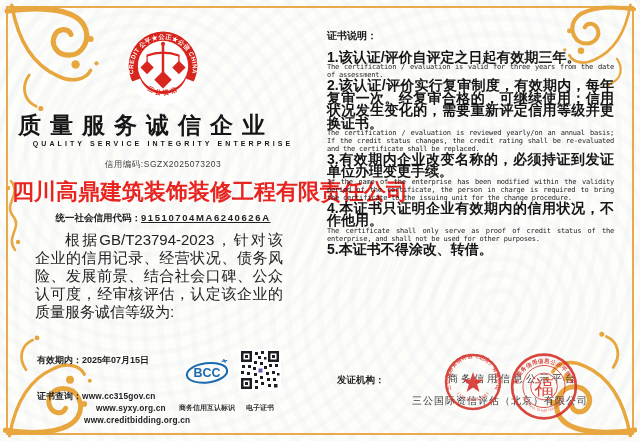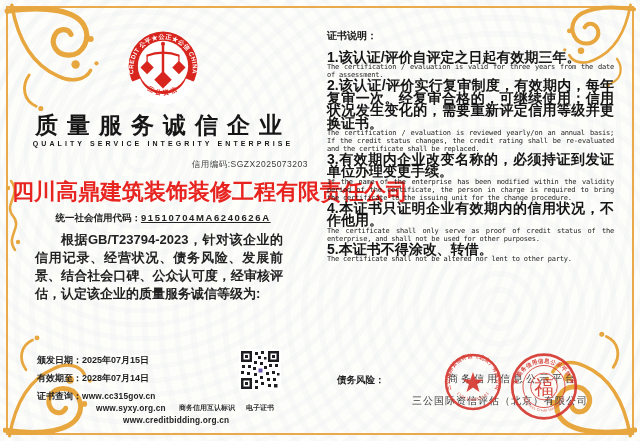--- a/index.html
+++ b/index.html
@@ -13,38 +13,38 @@
   .fl svg{display:block;width:100%;height:100%;}
   .fl-tl{left:3px;top:3px;width:122px;height:116px;}
   .fl-tr{right:3px;top:3px;width:94px;height:90px;transform:scaleX(-1);}
   .fl-bl{left:3px;bottom:3px;width:112px;height:110px;transform:scaleY(-1);}
   .fl-br{right:3px;bottom:3px;width:116px;height:114px;transform:scale(-1,-1);}
   .fl-lm{left:2px;top:178px;width:26px;height:76px;}
 
   .abs{position:absolute;}
   .seal-top{left:127px;top:28px;width:72px;height:78px;}
 
-  .title{left:18px;top:110px;width:290px;text-align:center;
+  .title{left:18px;top:110px;width:290px;text-align:left;
          font-family:"Liberation Serif","DejaVu Serif",serif;font-weight:700;font-size:23px;
          letter-spacing:9px;margin-right:-9px;color:#161616;white-space:nowrap;}
   .subtitle{left:18px;top:140px;width:290px;text-align:center;font-weight:700;font-size:7px;
             letter-spacing:3.1px;color:#181818;white-space:nowrap;}
-  .credit-code{left:18px;top:159px;width:290px;text-align:right;font-size:8.5px;color:#3a3a3a;letter-spacing:.5px;}
+  .credit-code{left:18px;top:159px;width:290px;text-align:center;font-size:8.5px;color:#3a3a3a;letter-spacing:.5px;}
   .company{left:12px;top:177px;width:302px;text-align:center;font-weight:700;font-size:22px;color:#e82420;white-space:nowrap;}
   .uscc{left:18px;top:212px;width:290px;text-align:center;font-weight:700;font-size:9.5px;color:#222;}
   .uscc .val{letter-spacing:1.6px;text-decoration:underline;}
-  .paragraph{left:35px;top:231px;width:248px;font-weight:700;font-size:13px;line-height:18px;
+  .paragraph{left:35px;top:231px;width:248px;font-weight:400;font-size:15px;line-height:18px;
              color:#222;text-align:justify;text-indent:2em;}
   .rating{left:18px;top:286px;width:290px;text-align:center;
           font-family:"Liberation Serif","DejaVu Serif",serif;font-weight:700;font-size:37px;
           color:#d42622;letter-spacing:25px;margin-right:-25px;white-space:nowrap;}
 
   .meta{font-size:9px;font-weight:600;color:#222;white-space:nowrap;}
   .m1{left:37px;top:354px;} .m2{left:37px;top:372px;} .m3{left:37px;top:390px;text-align:right;}
-  .url2{left:84px;top:403px;margin-left:12px;} .url3{left:84px;top:415px;margin-left:39px;}
+  .url2{left:84px;top:403px;margin-left:12px;} .url3{left:84px;top:415px;}
   .url{font-size:8.3px;font-weight:600;color:#222;letter-spacing:.2px;}
 
   .bcc{left:184px;top:355px;width:46px;height:32px;}
   .bcc-label{left:165px;top:403px;width:84px;text-align:center;font-size:7px;font-weight:700;color:#333;white-space:nowrap;}
   .qr{left:239px;top:349px;width:42px;height:42px;}
   .qr-label{left:239px;top:403px;width:42px;text-align:center;font-size:7px;font-weight:700;color:#333;white-space:nowrap;}
 
   .ex-title{left:327px;top:29px;font-weight:700;font-size:10px;color:#111;}
   .ex-body{left:327px;top:51px;width:287px;}
   .ex-zh{font-weight:700;font-size:14px;line-height:12.4px;color:#151515;text-align:justify;}
@@ -159,26 +159,32 @@
     </svg>
   </div>
 
   <div class="abs title">质量服务诚信企业</div>
   <div class="abs subtitle">QUALITY SERVICE INTEGRITY ENTERPRISE</div>
   <div class="abs credit-code"><span>信用编码:</span><span>SGZX2025073203</span></div>
   <div class="abs company">四川高鼎建筑装饰装修工程有限责任公司</div>
   <div class="abs uscc"><span>统一社会信用代码：</span><span class="val">91510704MA6240626A</span></div>
   <div class="abs paragraph">根据GB/T23794-2023，针对该企业的信用记录、经营状况、债务风险、发展前景、结合社会口碑、公众认可度，经审核评估，认定该企业的质量服务诚信等级为:</div>
 
-  <div class="abs meta m1"><span>颁发日期：</span><span>2025年07月15日</span></div>
-  <div class="abs meta m2"><span>有效期至：</span><span>2028年07月14日</span></div>
+  <div class="abs meta m1"><span>有效期内：</span><span>2025年07月15日</span></div>
   <div class="abs meta m3"><span>证书查询：</span><span class="url">www.cc315gov.cn</span></div>
   <div class="abs url url2">www.syxy.org.cn</div>
   <div class="abs url url3">www.creditbidding.org.cn</div>
 
+  <div class="abs bcc">
+    <svg viewBox="0 0 50 34" width="46" height="32">
+      <ellipse cx="25" cy="19" rx="22" ry="10.5" fill="none" stroke="#1a6ab0" stroke-width="2.2" transform="rotate(-7 25 19)"></ellipse>
+      <text x="25" y="24" text-anchor="middle" font-size="13.5" font-weight="bold" fill="#1a6ab0" font-family="Liberation Sans, sans-serif">BCC</text>
+      <path d="M43,4 l2,4 M41,6.5 l6,-1" stroke="#1a6ab0" stroke-width="1.2"></path>
+    </svg>
+  </div>
   <div class="abs bcc-label">商务信用互认标识</div>
 
   <div class="abs qr">
     <svg viewBox="0 0 42 42" width="42" height="42">
       <rect width="42" height="42" fill="#fff"></rect>
       <g fill="#1e1e22">
         <path d="M2,2 h11 v11 h-11 Z M4.5,4.5 v6 h6 v-6 Z" fill-rule="evenodd"></path>
           <rect x="6" y="6" width="3" height="3"></rect>
         <path d="M29,2 h11 v11 h-11 Z M31.5,4.5 v6 h6 v-6 Z" fill-rule="evenodd"></path>
           <rect x="33" y="6" width="3" height="3"></rect>
@@ -220,24 +226,23 @@
   <div class="abs ex-body">
     <div class="ex-zh">1.该认证/评价自评定之日起有效期三年。</div>
     <div class="ex-en">The certification / evaluation is valid for three years from the date of assessment.</div>
     <div class="ex-zh">2.该认证/评价实行复审制度，有效期内，每年复审一次。经复审合格的，可继续使用；信用状况发生变化的，需要重新评定信用等级并更换证书。</div>
     <div class="ex-en">The certification / evaluation is reviewed yearly/on an annual basis; If the credit status changes, the credit rating shall be re-evaluated and the certificate shall be replaced.</div>
     <div class="ex-zh">3.有效期内企业改变名称的，必须持证到发证单位办理变更手续。</div>
     <div class="ex-en">If the name of the enterprise has been modified within the validity period of the certificate, the person in charge is required to bring the certificate to the issuing unit for the change procedure.</div>
     <div class="ex-zh">4.本证书只证明企业有效期内的信用状况，不作他用。</div>
     <div class="ex-en">The certificate shall only serve as proof of credit status of the enterprise, and shall not be used for other purposes.</div>
     <div class="ex-zh">5.本证书不得涂改、转借。</div>
-    <div class="ex-en">The certificate shall not be altered nor lent to other party.</div>
-  </div>
-
-  <div class="abs issuer-label">债务风险：</div>
+  </div>
+
+  <div class="abs issuer-label">发证机构：</div>
   <div class="abs issuer-l1">商务信用信息公示平台</div>
   <div class="abs issuer-l2">三公国际资信评估（北京）有限公司</div>
 
   <div class="abs seal-a">
     <svg viewBox="0 0 60 64" width="60" height="66">
       <circle cx="30" cy="32" r="27" fill="none" stroke="#d5342c" stroke-width="2.4"></circle>
       <polygon fill="#d5342c" points="30,22 32.59,29.44 40.46,29.6 34.18,34.36 36.47,41.9 30,37.4 23.53,41.9 25.82,34.36 19.54,29.6 27.41,29.44"></polygon>
       <defs>
         <path id="saTop" d="M7.5,38 A23.5,23.5 0 1 1 52.5,38"></path>
         <path id="saBot" d="M11,39 A21,21 0 0 0 49,39"></path>

